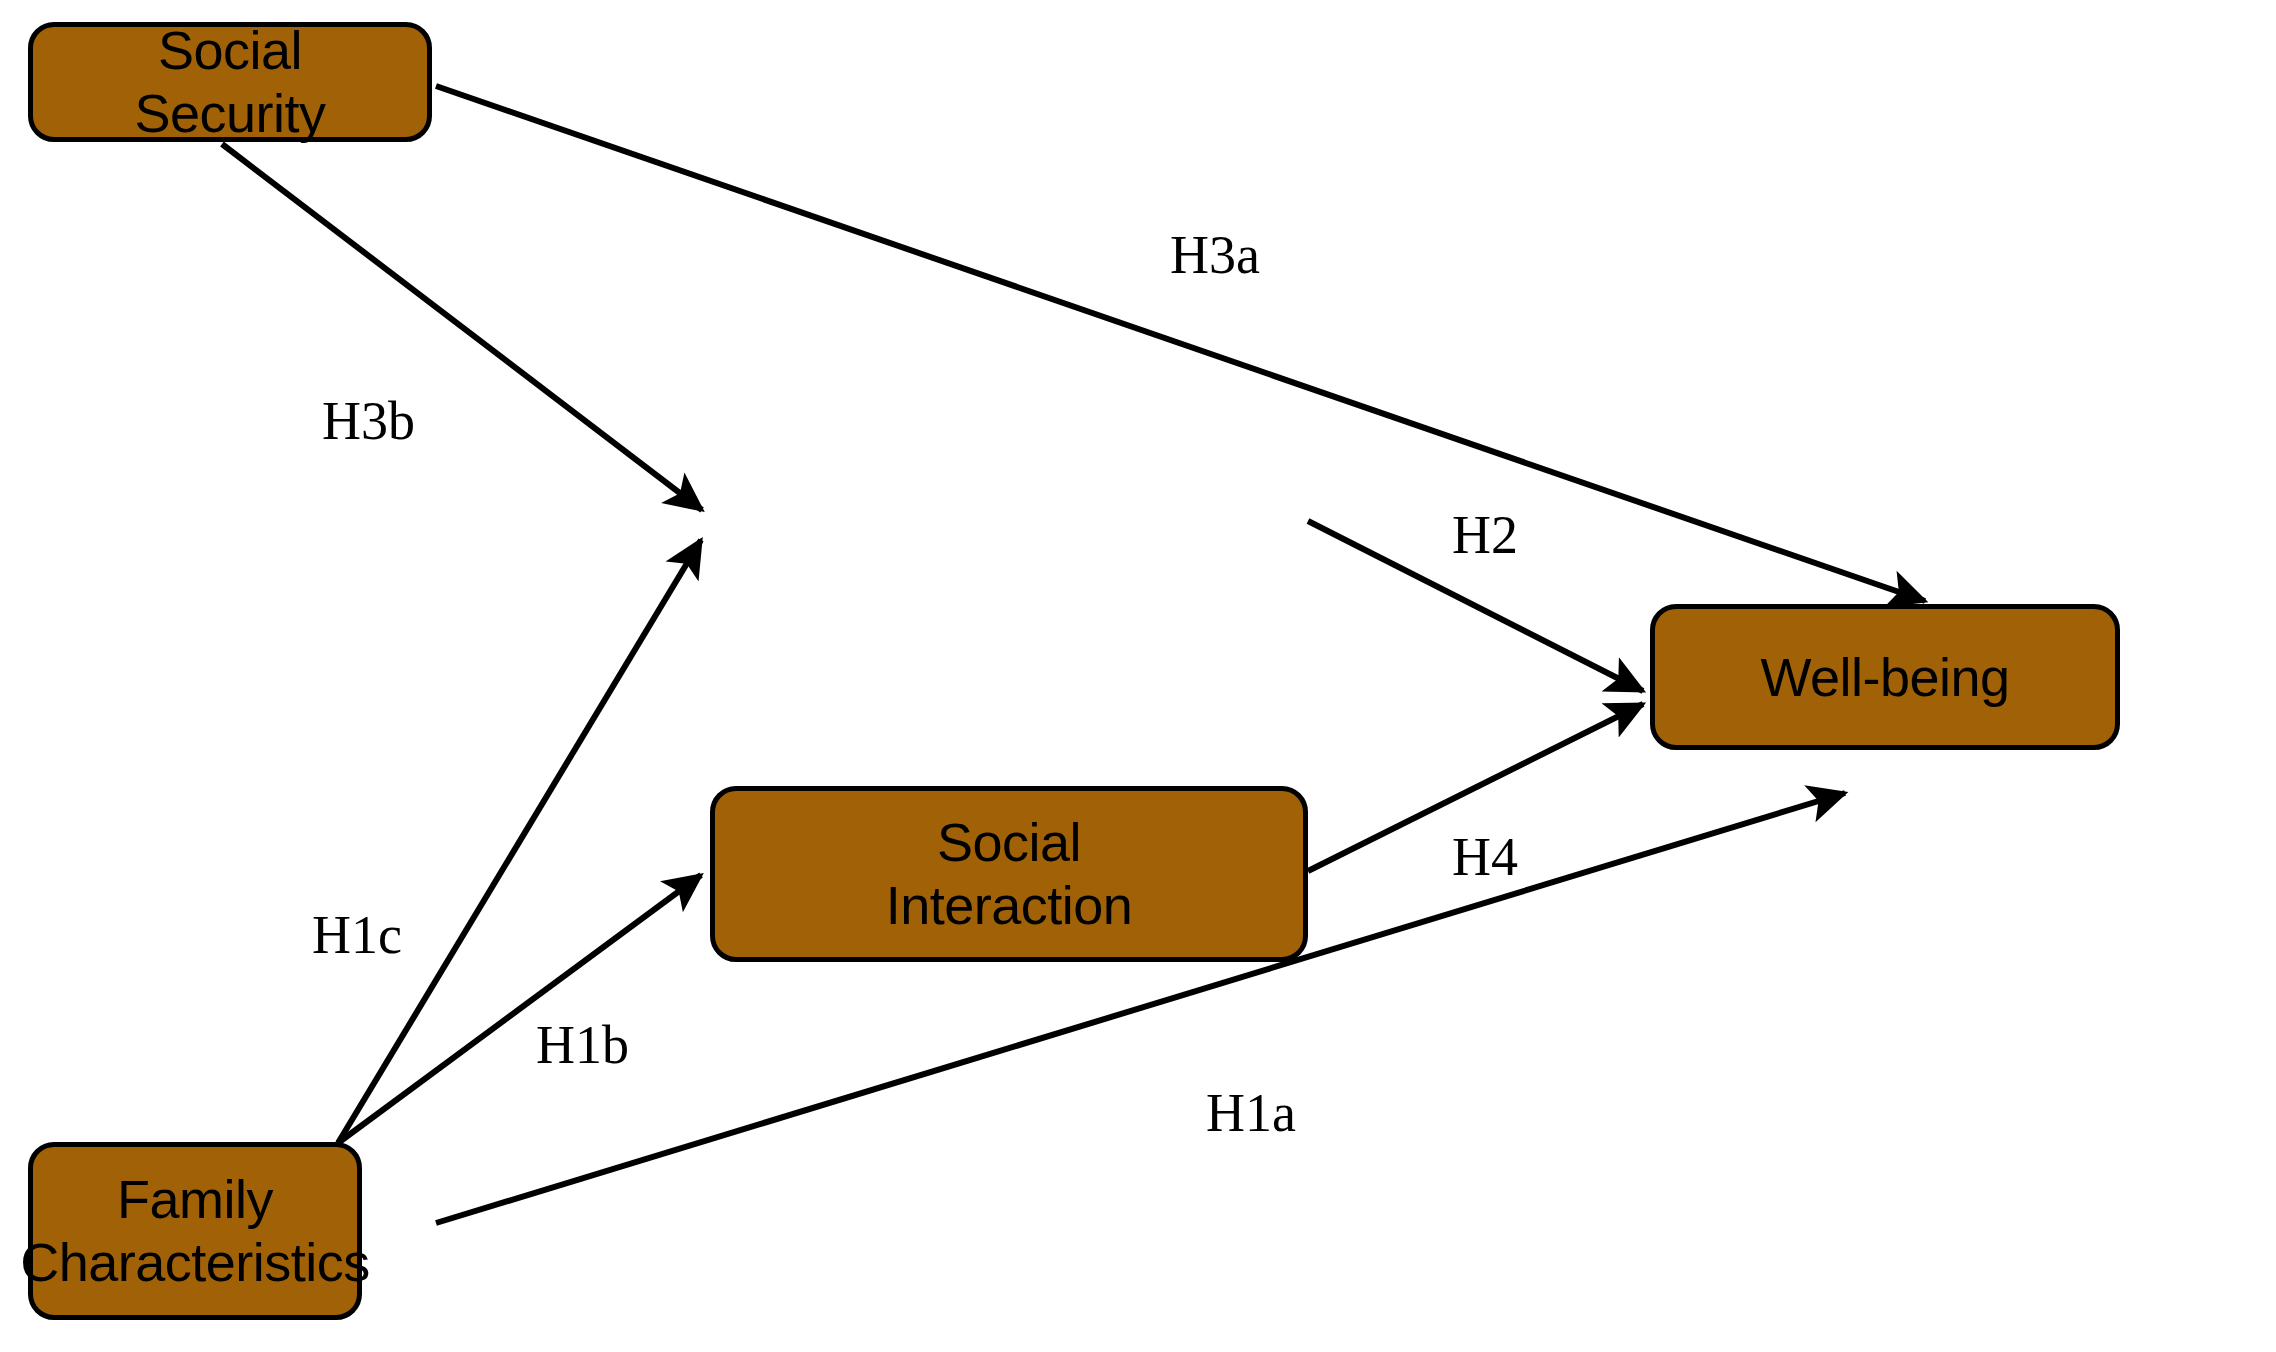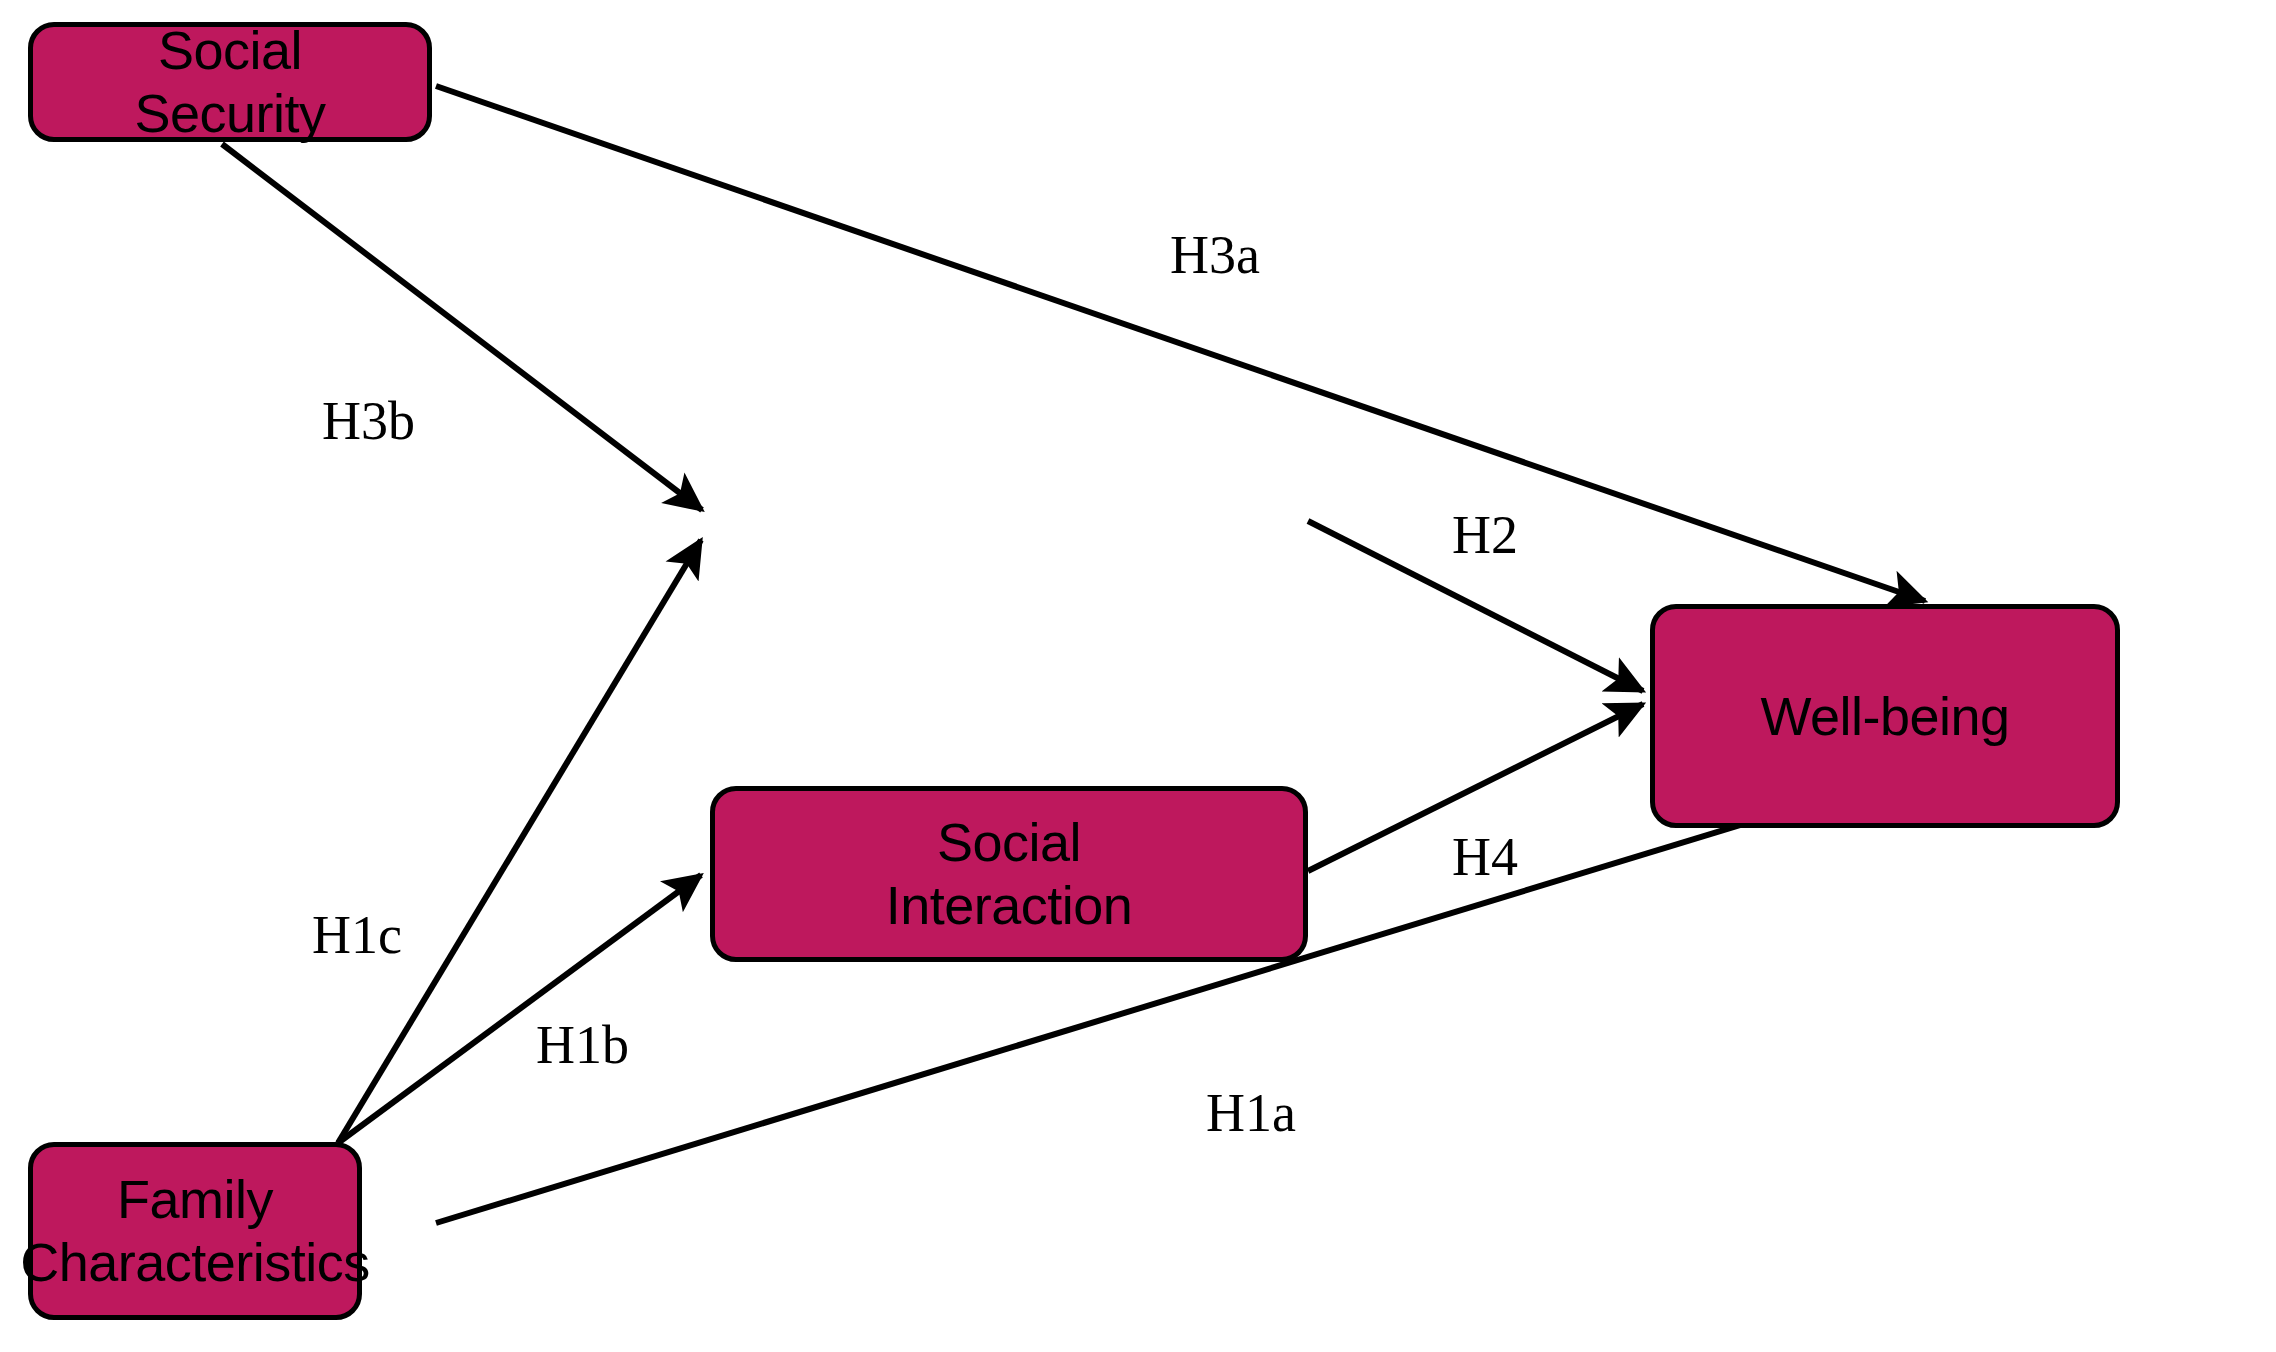--- a/index.html
+++ b/index.html
@@ -20,21 +20,21 @@
   #diagram-svg {
     position: absolute;
     left: 0;
     top: 0;
     width: 2276px;
     height: 1352px;
   }
   .node-box {
     position: absolute;
     box-sizing: border-box;
-    background: #be185d;
+    background: #a16207;
     border: 5px solid #000000;
     border-radius: 26px;
     display: flex;
     align-items: center;
     justify-content: center;
     text-align: center;
   }
   .node-label {
     font-family: "Liberation Sans", sans-serif;
     font-size: 54px;
@@ -86,21 +86,21 @@
     <span class="node-label">Social
 Security</span>
   </div>
 
 
   <div class="node-box" style="left:710px; top:786px; width:598px; height:176px;">
     <span class="node-label">Social
 Interaction</span>
   </div>
 
-  <div class="node-box" style="left:1650px; top:604px; width:470px; height:224px;">
+  <div class="node-box" style="left:1650px; top:604px; width:470px; height:146px;">
     <span class="node-label">Well-being</span>
   </div>
 
   <div class="node-box" style="left:28px; top:1142px; width:334px; height:178px;">
     <span class="node-label">Family
 Characteristics</span>
   </div>
 
   <div class="edge-label" style="left:1170px; top:228px;">H3a</div>
 

